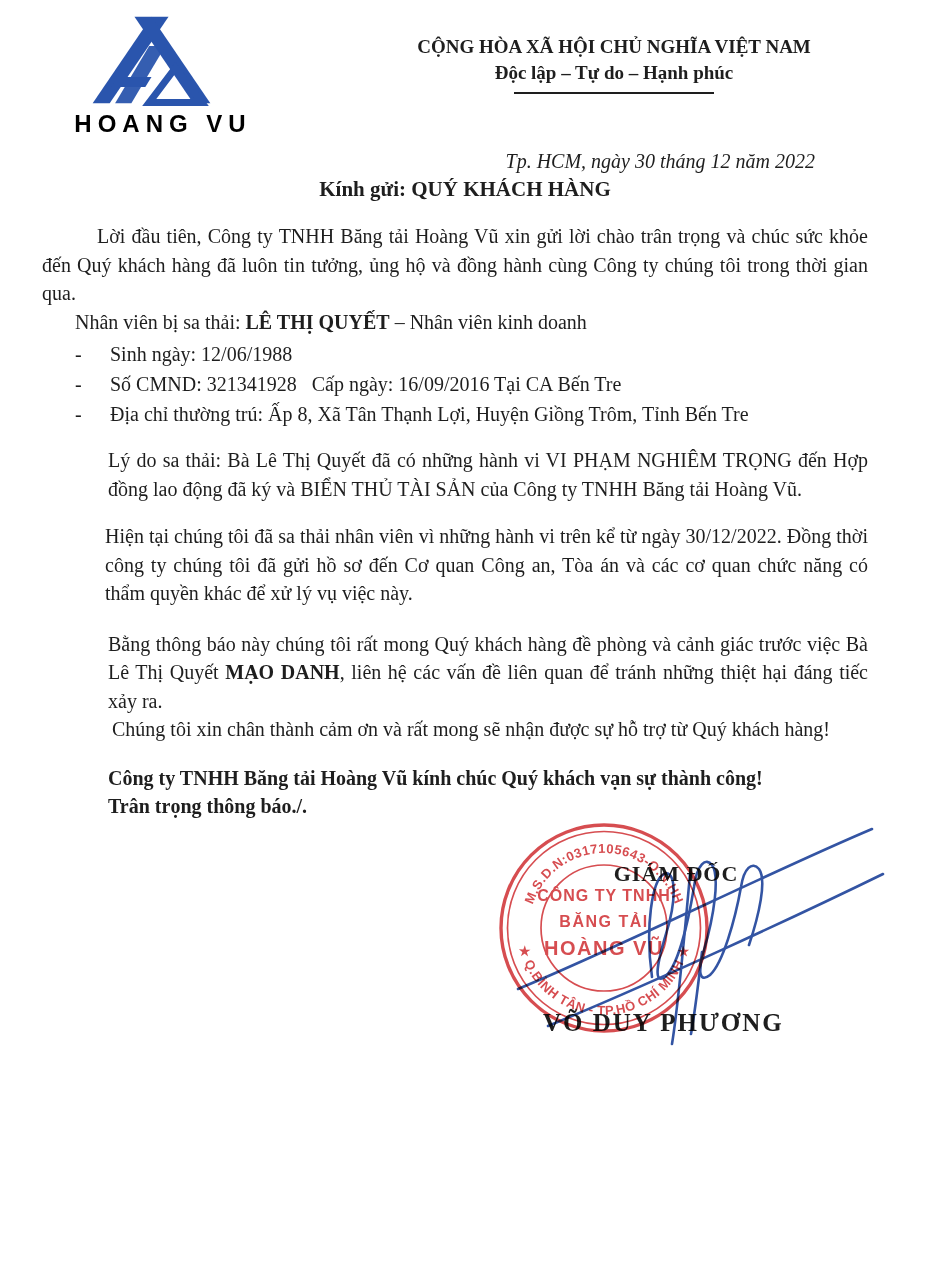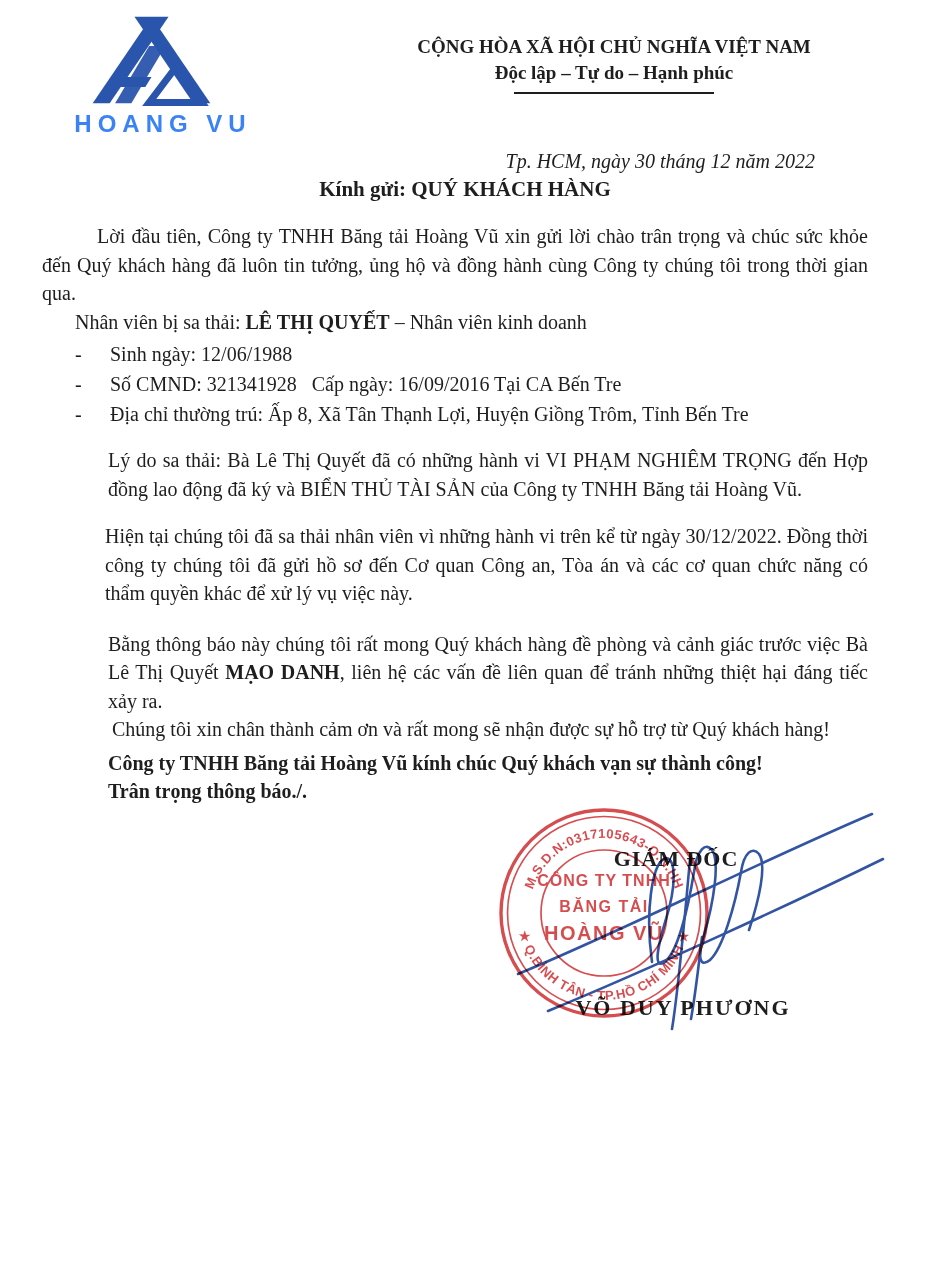--- a/index.html
+++ b/index.html
@@ -15,21 +15,21 @@
     overflow:hidden;
   }
   
   .doc-header{display:flex;align-items:flex-start;}
   .logo-col{width:240px;flex:0 0 auto;}
   .logo-col svg{display:block;margin-left:32px;}
   .logo-word{
     margin-left:6px;margin-top:2px;width:230px;text-align:center;
     font-family:"Liberation Sans", sans-serif;
     font-weight:bold;font-size:24px;letter-spacing:6px;
-    color:#3b82f6;
+    color:#000000;
   }
   .nat-col{width:508px;margin-left:auto;text-align:center;padding-top:22px;}
   .nat-line1{font-weight:bold;font-size:19px;line-height:26px;}
   .nat-line2{font-weight:bold;font-size:19px;line-height:26px;}
   .nat-rule{width:200px;height:2px;background:#1e1e1e;margin:6px auto 0;}
   
   .date-line{margin-top:8px;text-align:right;margin-right:53px;font-style:italic;font-size:20px;}
   .doc-title{margin:14px 0 0;text-align:center;font-weight:bold;font-size:38px;line-height:44px;letter-spacing:1px;}
   .salutation{margin-left:20px;text-align:center;font-weight:bold;font-size:21px;line-height:28px;}
   
@@ -37,31 +37,31 @@
   .p1{margin-top:19px;text-indent:55px;text-align:justify;}
   .p2{margin-top:22px;margin-left:48px;}
   .p3{margin-left:33px;}
   .dash-list{margin:3px 0 0;padding:0;list-style:none;}
   .dash-list li{display:flex;margin-left:33px;line-height:30px;}
   .dash-list .dash{width:35px;flex:0 0 auto;}
   .p4{margin-top:17px;margin-left:66px;text-align:justify;}
   .p5{margin-top:19px;margin-left:63px;text-align:justify;}
   .p6{margin-top:22px;margin-left:66px;text-align:justify;}
   .p7{margin-left:70px;}
-  .closing1{margin-top:5px;margin-left:66px;font-weight:bold;}
+  .closing1{margin-top:20px;margin-left:66px;font-weight:bold;}
   .closing2{margin-left:66px;font-weight:bold;}
   
   .sign-block{position:relative;height:272px;}
   .sig-title{
     position:absolute;left:524px;top:39px;width:220px;text-align:center;
     font-weight:bold;font-size:22px;letter-spacing:1px;z-index:1;
   }
   .sig-name{
-    position:absolute;left:501px;top:188px;width:280px;text-align:center;
-    font-weight:bold;font-size:22px;letter-spacing:2px;z-index:1;
+    position:absolute;left:501px;top:188px;width:280px;
+    font-weight:bold;font-size:25px;letter-spacing:2px;z-index:1;
   }
   .stamp-svg{position:absolute;left:456px;top:1px;z-index:2;mix-blend-mode:multiply;opacity:.88;}
   .sig-strokes{position:absolute;left:398px;top:-9px;z-index:3;mix-blend-mode:multiply;}
   .stamp-text{font-family:"Liberation Sans", sans-serif;font-weight:bold;fill:#d13438;}
 </style>
 </head>
 <body>
 
 <div class="page">
 

